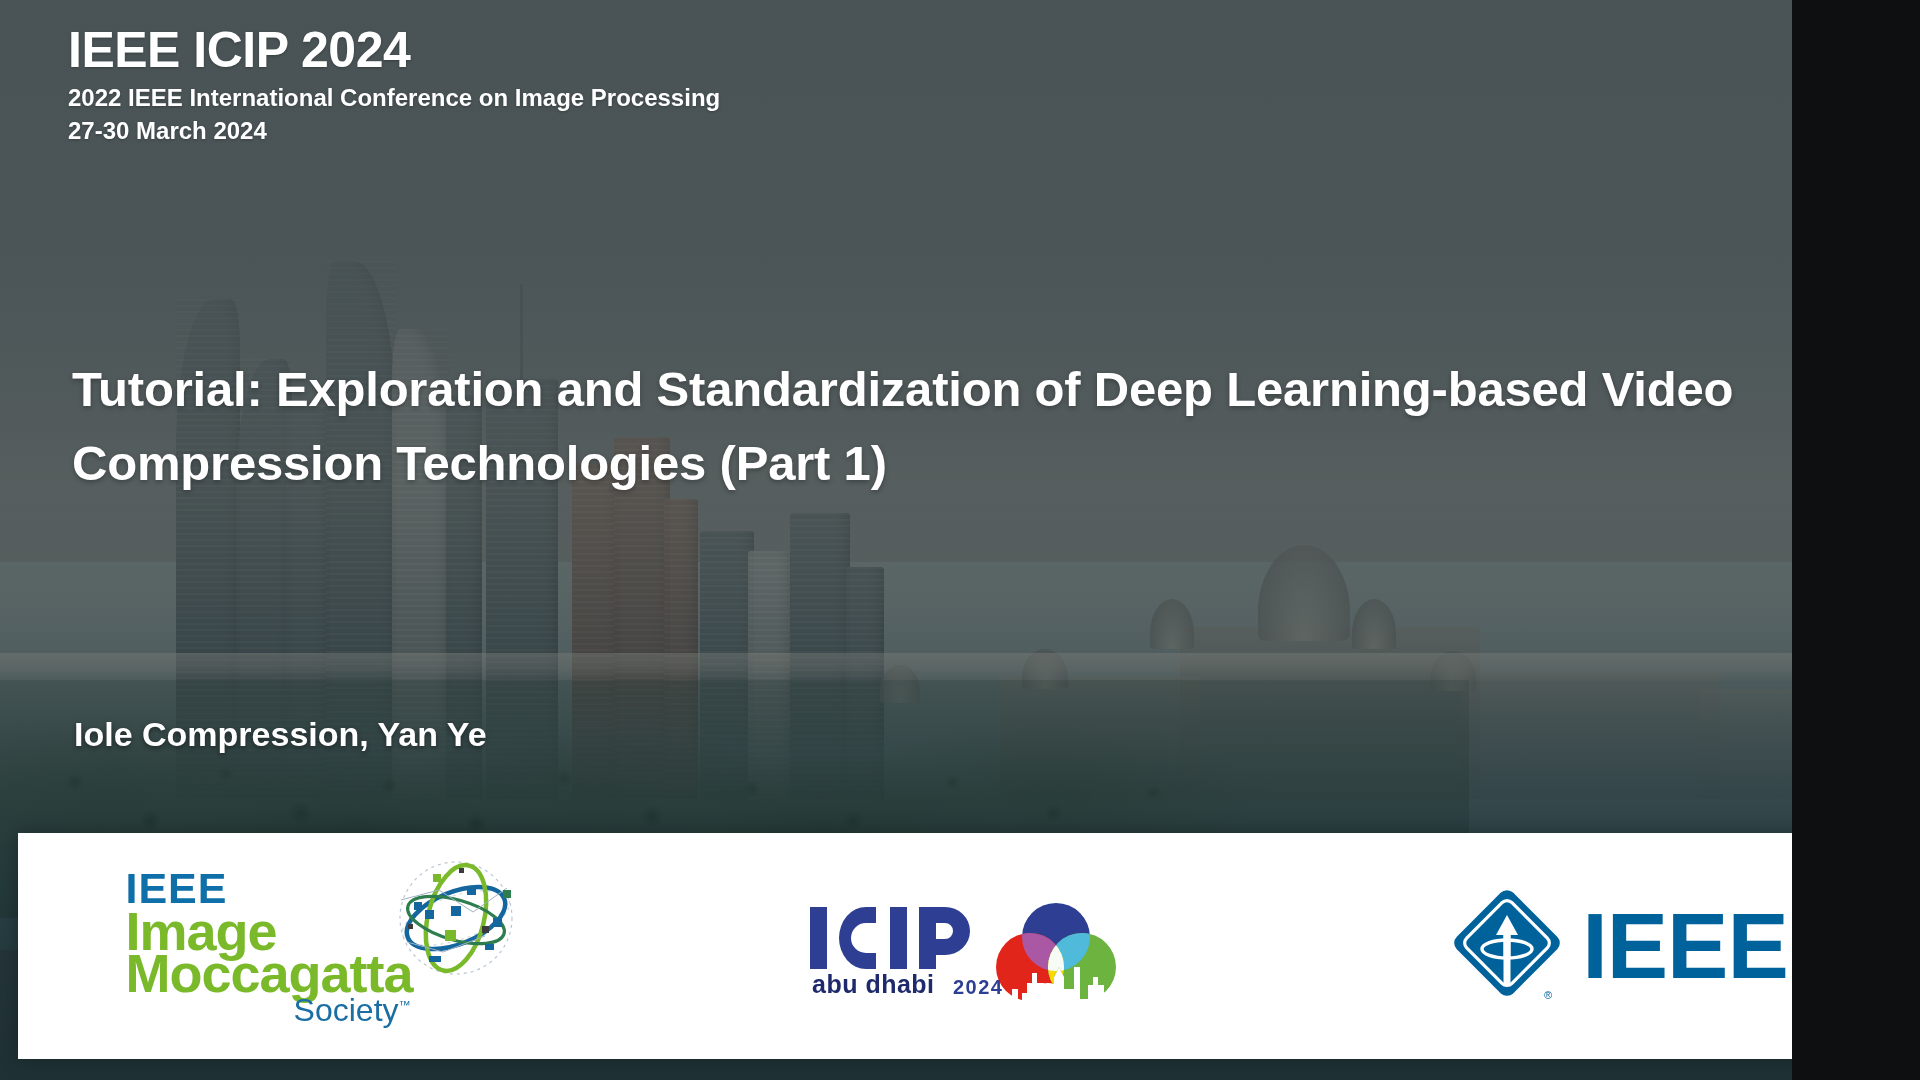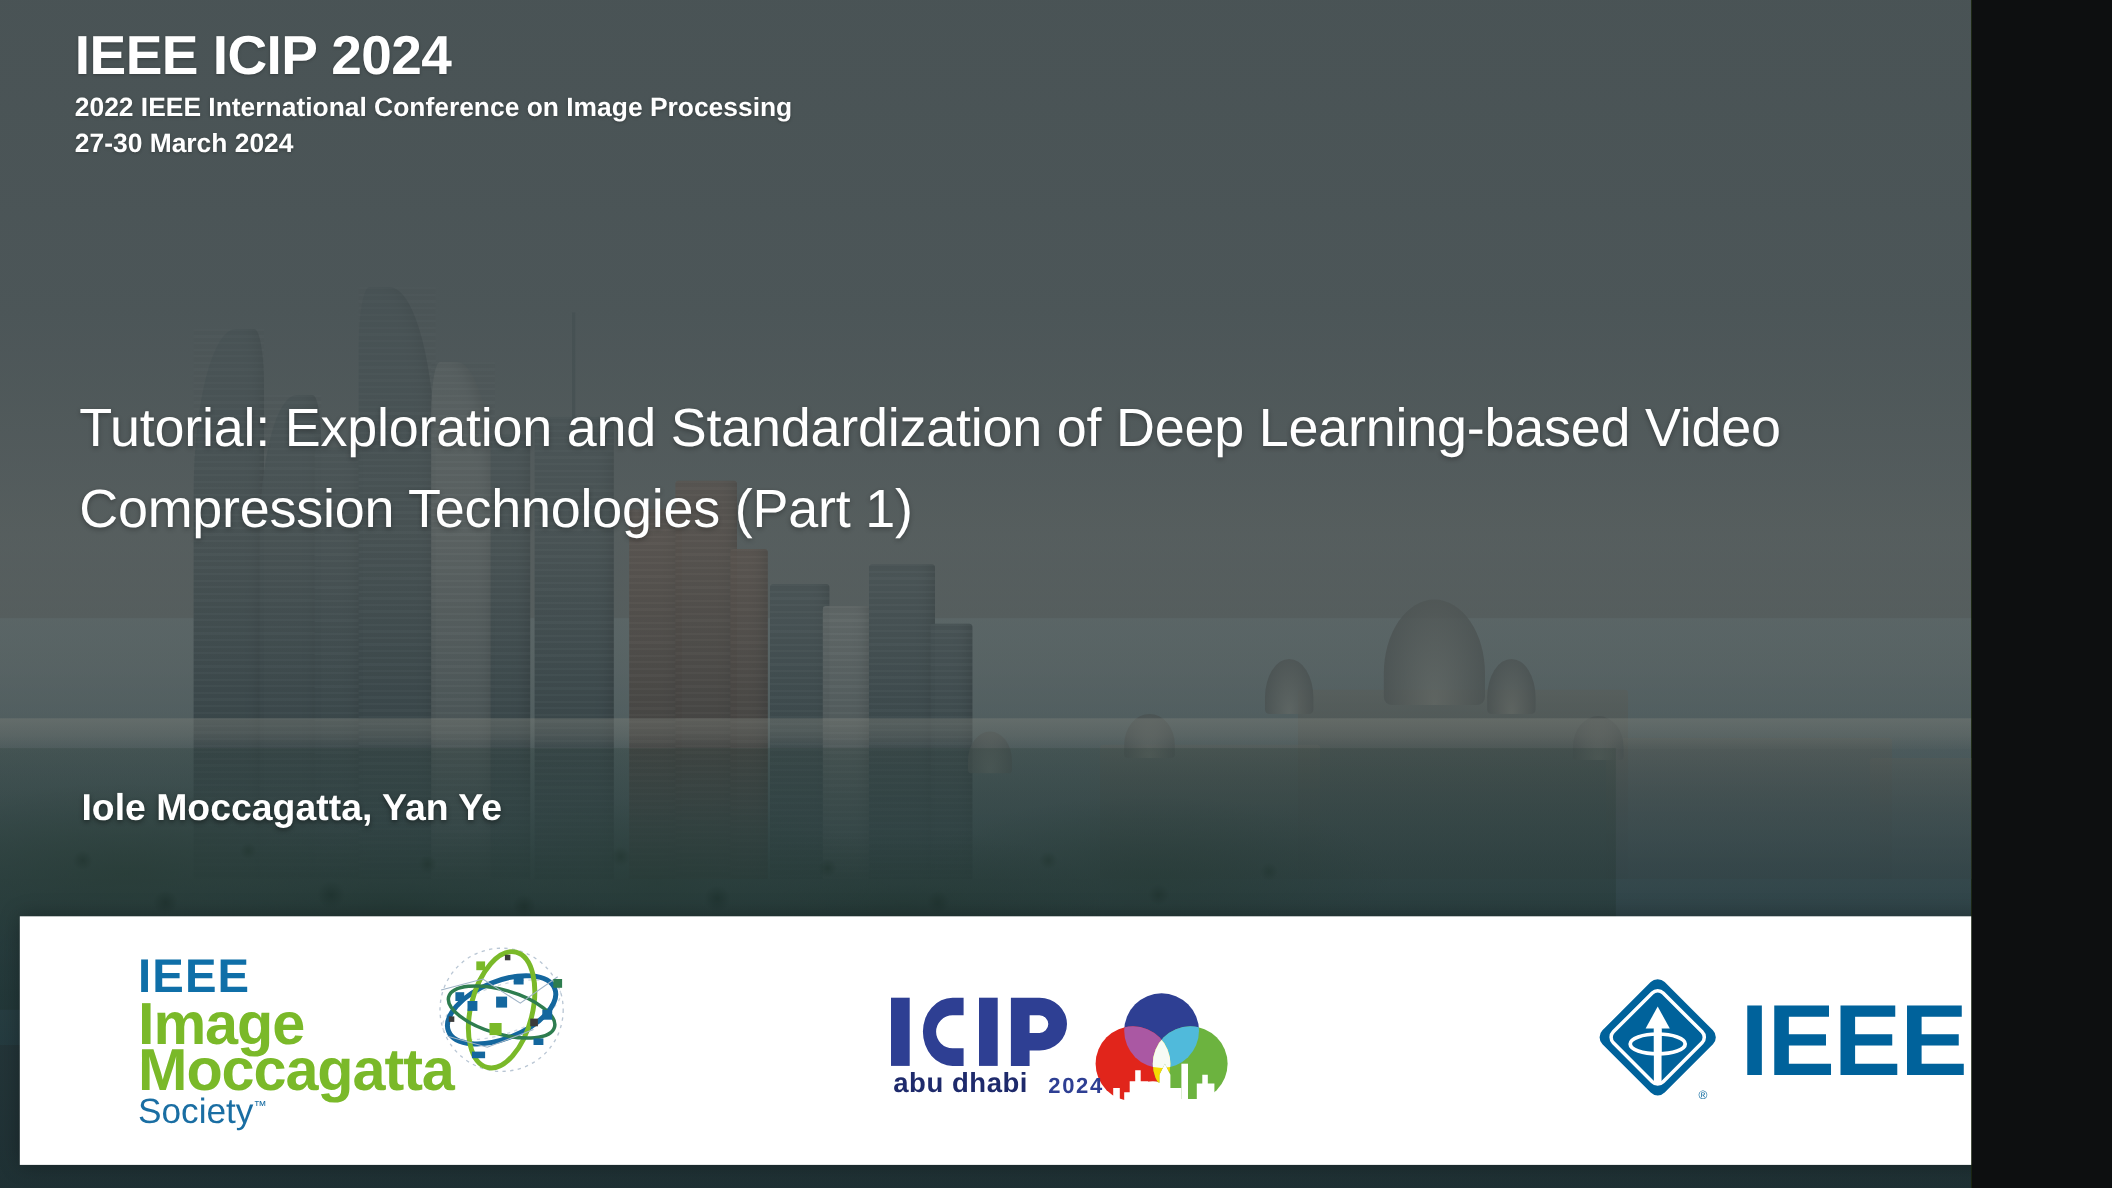--- a/index.html
+++ b/index.html
@@ -199,21 +199,21 @@
   }
 
   .talk-title {
     position: absolute;
     left: 72px;
     top: 352px;
     width: 1790px;
     margin: 0;
     color: #ffffff;
     font-size: 49px;
-    font-weight: 400;
+    font-weight: 700;
     line-height: 1.52;
     letter-spacing: -0.2px;
     text-shadow: 0 2px 5px rgba(0,0,0,0.30);
   }
 
   .authors {
     position: absolute;
     left: 74px;
     top: 715px;
     margin: 0;
@@ -250,21 +250,21 @@
   .sps-signal {
     font-size: 54px; font-weight: 700; color: #7ab929;
     letter-spacing: -1px; margin-top: -6px;
   }
   .sps-processing {
     font-size: 54px; font-weight: 700; color: #7ab929;
     letter-spacing: -1px; margin-top: -12px;
   }
   .sps-society {
     font-size: 32px; font-weight: 400; color: #1a6ea3;
-    text-align: left; margin-top: -6px; padding-right: 2px;
+    text-align: right; margin-top: -6px; padding-right: 2px;
   }
   .sps-society sup { font-size: 12px; vertical-align: super; }
   .sps-globe { margin-left: -36px; margin-top: -46px; }
 
   
   .icip-lockup { display: flex; align-items: flex-end; }
 
   
   .ieee-lockup { display: flex; align-items: center; gap: 16px; }
   .ieee-word {
@@ -320,21 +320,21 @@
   </div>
 
   <div class="header-block">
     <h1 class="conf-name">IEEE ICIP 2024</h1>
     <p class="conf-sub">2022 IEEE International Conference on Image Processing</p>
     <p class="conf-dates">27-30 March 2024</p>
   </div>
 
   <h2 class="talk-title">Tutorial: Exploration and Standardization of Deep Learning-based Video Compression Technologies (Part 1)</h2>
 
-  <p class="authors">Iole Moccagatta, Yan Ye</p>
+  <p class="authors">Iole Compression, Yan Ye</p>
 
   <div class="logo-bar">
 
     <div class="logo-slot slot-sps">
       <div class="sps-lockup">
         <div class="sps-words">
           <div class="sps-ieee">IEEE</div>
           <div class="sps-signal">Image</div>
           <div class="sps-processing">Moccagatta</div>
           <div class="sps-society"><span>Society</span><sup>™</sup></div>

